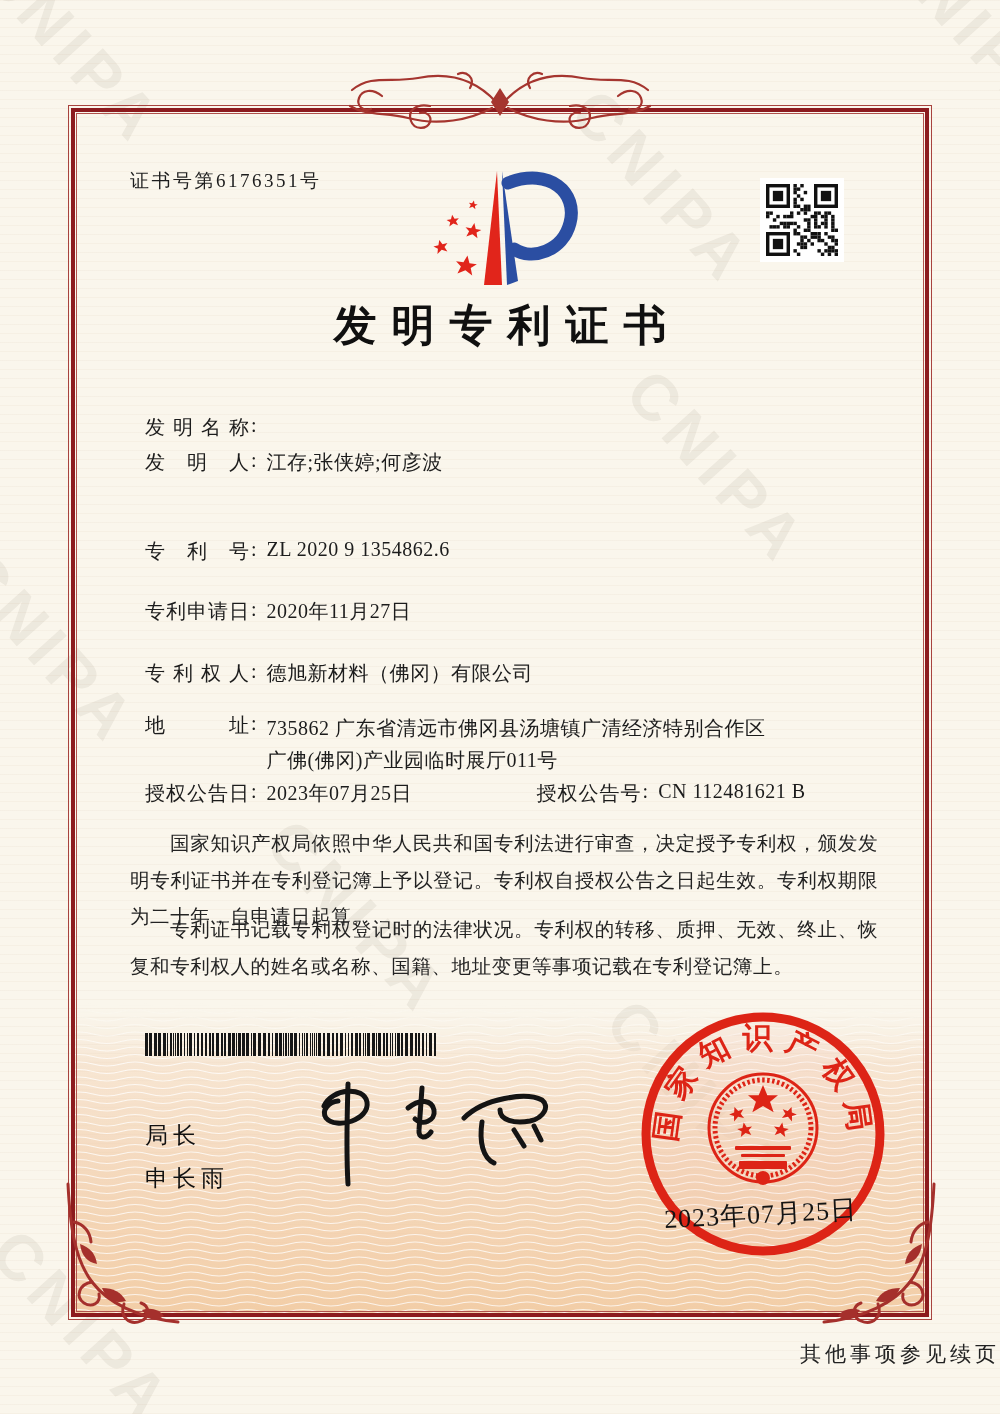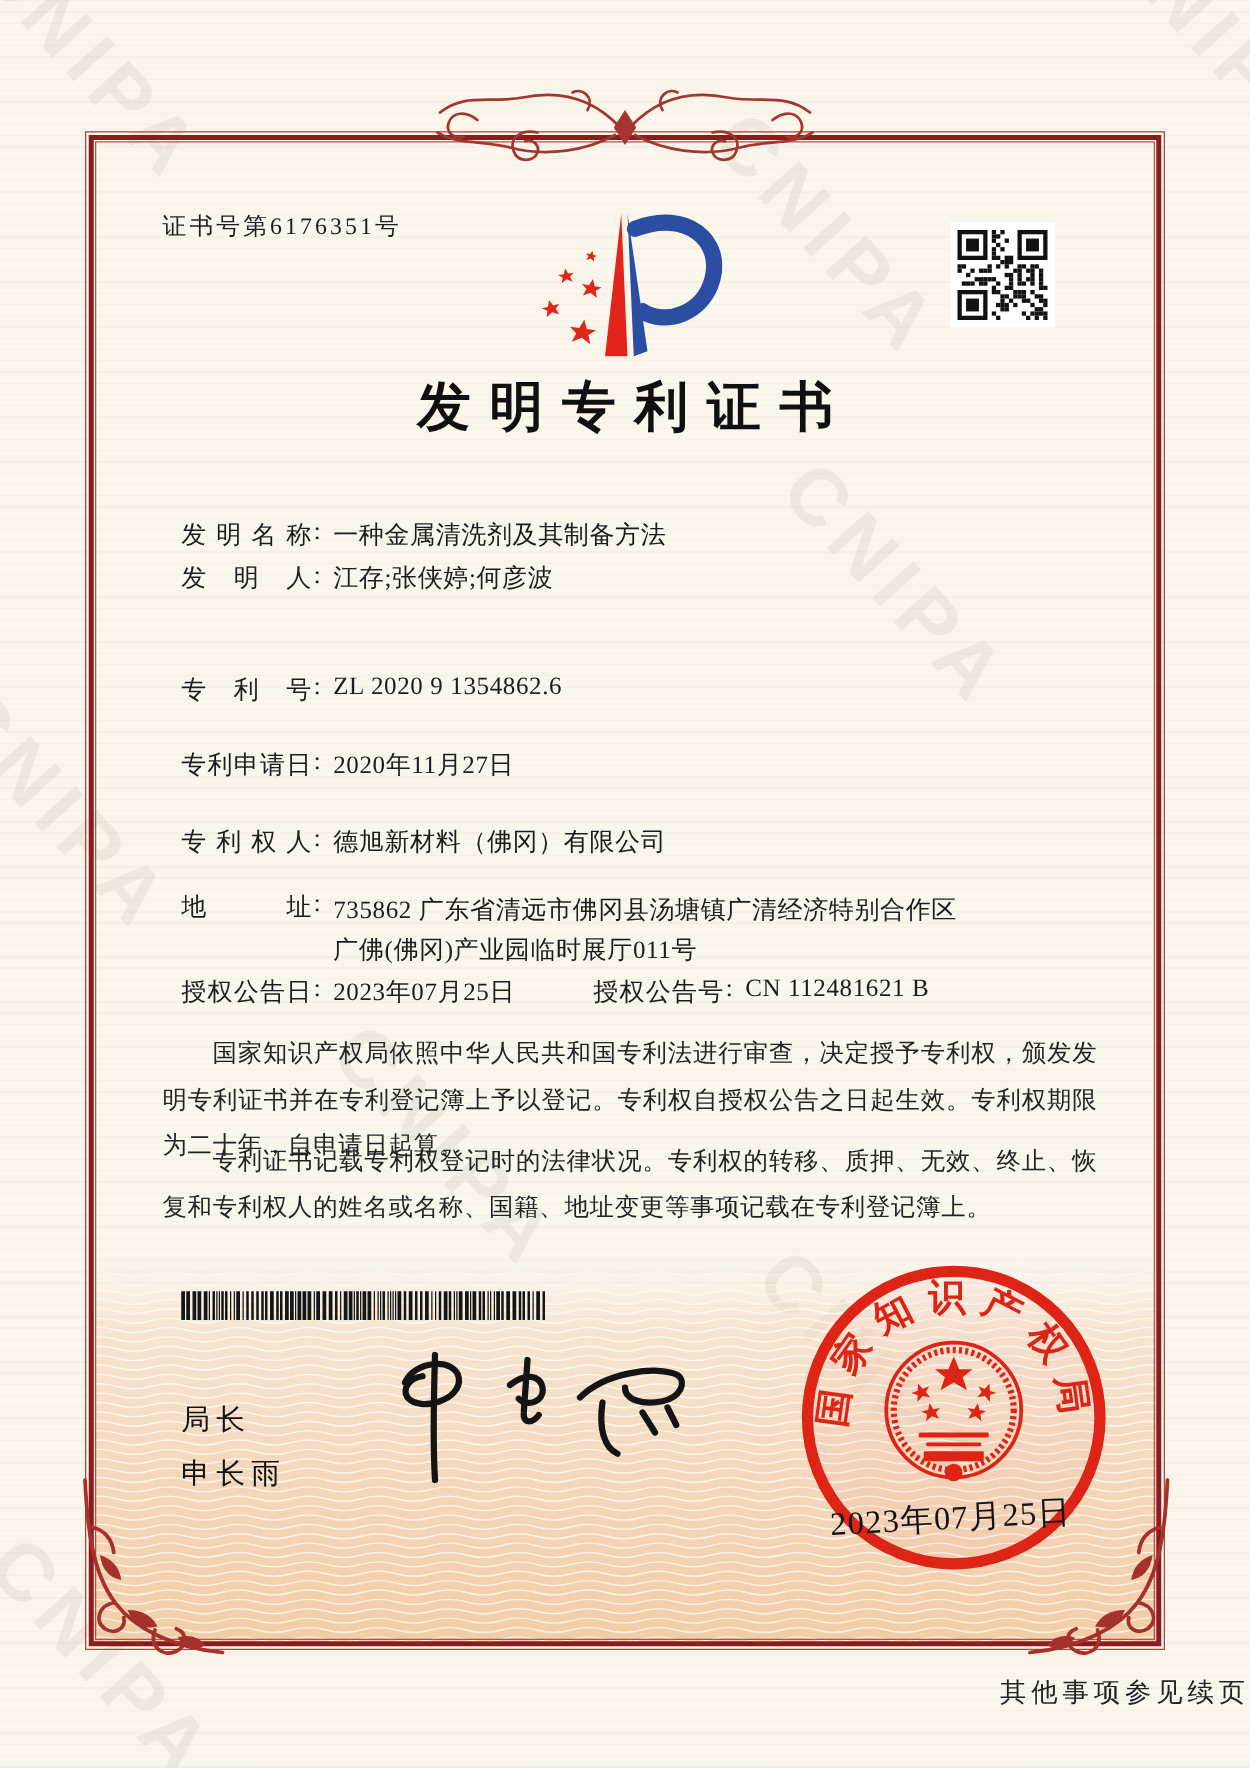--- a/index.html
+++ b/index.html
@@ -36,21 +36,21 @@
     font-size:43px; font-weight:bold; letter-spacing:15px; text-indent:15px; color:#101010;}
   
   .row{position:absolute; left:145px; z-index:2; font-size:20px; display:flex; align-items:flex-start;
     white-space:nowrap; color:#1c1c1c;}
   .flabel{display:inline-block; width:104px; text-align:justify; text-align-last:justify;}
   .colon{margin:0 10px 0 2px;}
   .fvalue{letter-spacing:.5px;}
   .r1{top:414px}.r2{top:449px}.r3{top:538px}.r4{top:598px}.r5{top:660px}
   .r6{top:712px}.r7{top:780px}
   .addr{white-space:normal; width:518px; line-height:32px;}
-  .pair2{display:flex;}
+  .pair2{margin-left:62px; display:flex;}
   
   .para{position:absolute; left:130px; width:748px; z-index:2; font-size:19.5px; line-height:36.5px;
     text-align:justify; text-indent:2.05em; letter-spacing:.6px; color:#232323;}
   .p1{top:826px}.p2{top:912px}
   
   .barcode{position:absolute; left:145px; top:1033px; width:296px; height:23px; z-index:2;
     display:flex; align-items:stretch;}
   .barcode i{display:block; background:#161616; height:100%;}
   
   .sig-title{position:absolute; left:145px; top:1120px; z-index:2;
@@ -320,21 +320,20 @@
       <rect x="6" y="54" width="24" height="24" fill="#111"></rect>
       <rect x="9.428571428571429" y="57.42857142857142" width="17.142857142857142" height="17.142857142857142" fill="#fff"></rect>
       <rect x="12.857142857142858" y="60.857142857142854" width="10.285714285714285" height="10.285714285714285" fill="#111"></rect>
     </svg>
 
   <div class="title">发明专利证书</div>
 
   <div class="row r1">
     <span class="flabel">发明名称</span>
       <span class="colon">:</span>
-    <span class="fvalue">一种金属清洗剂及其制备方法</span>
   </div>
   <div class="row r2">
     <span class="flabel">发明人</span>
       <span class="colon">:</span>
     <span class="fvalue">江存;张侠婷;何彦波</span>
   </div>
   <div class="row r3">
     <span class="flabel">专利号</span>
       <span class="colon">:</span>
     <span class="fvalue">ZL 2020 9 1354862.6</span>

